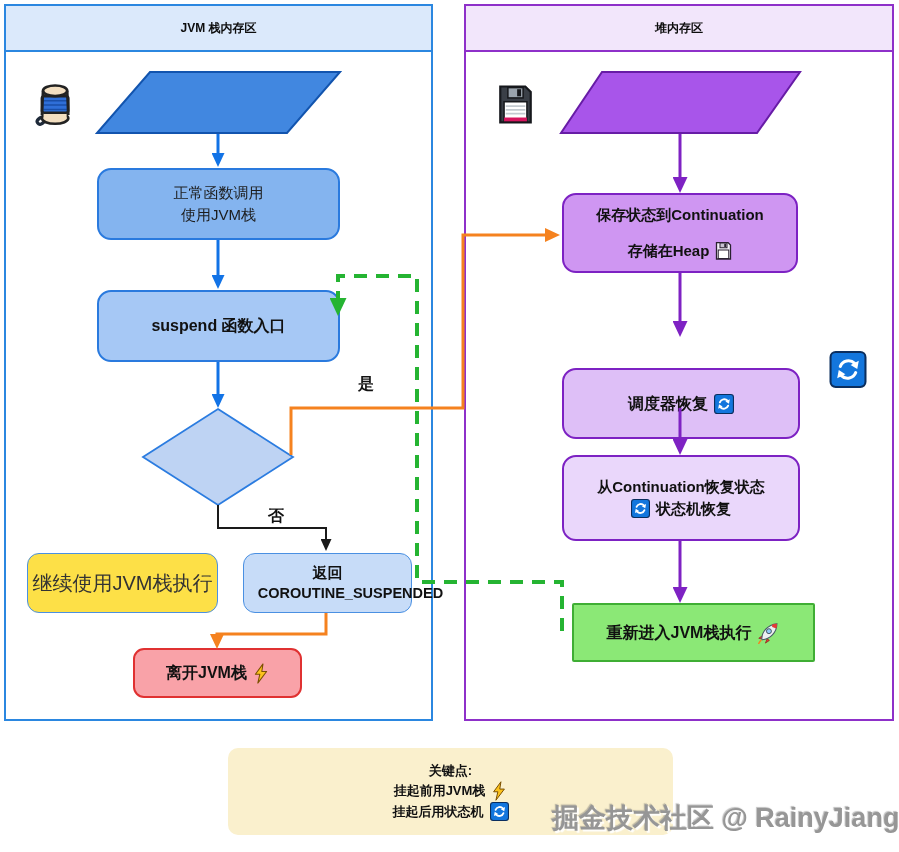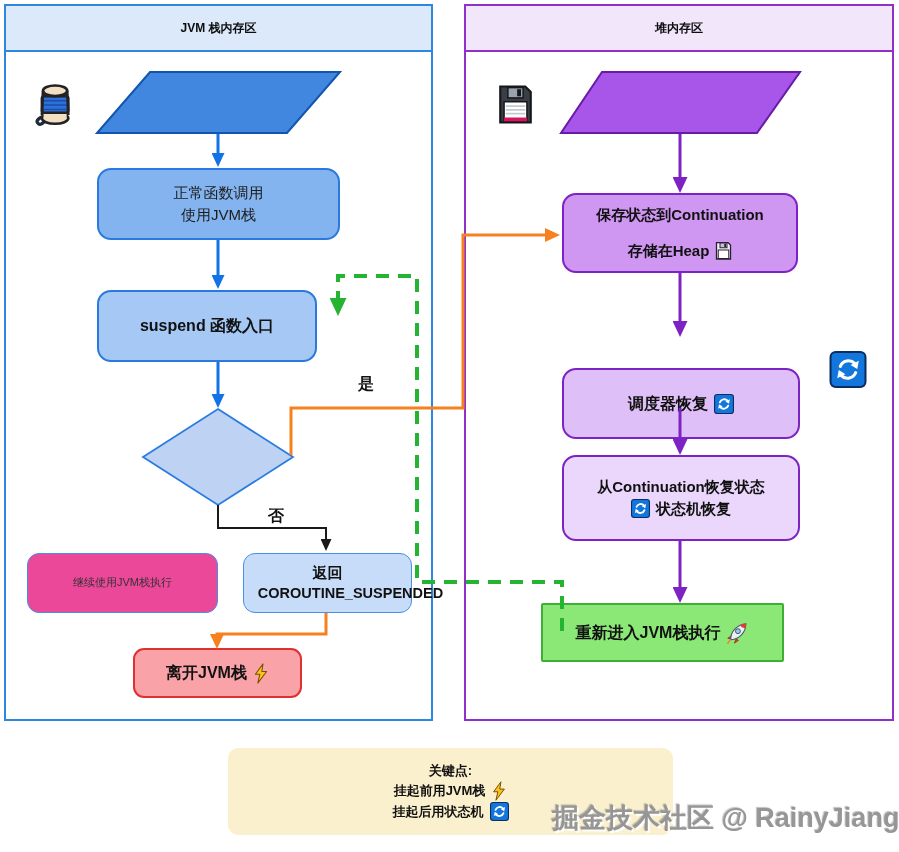--- a/index.html
+++ b/index.html
@@ -71,29 +71,29 @@
 
   <div class="shape-label b" style="left:97px;top:72px;width:243px;height:61px;font-size:16px;">
     <span>Thread Stack</span>
   </div>
 
   <div class="box" style="left:97px;top:168px;width:243px;height:72px;background:#84b4ef;border:2px solid #2a7ade;border-radius:14px;font-size:15px;color:#1c1c1c;">
     <span>正常函数调用</span>
     <span>使用JVM栈</span>
   </div>
 
-  <div class="box b" style="left:97px;top:290px;width:220px;height:72px;background:#a6c8f5;border:2px solid #2a7ade;border-radius:14px;font-size:16px;">
+  <div class="box b" style="left:97px;top:290px;width:243px;height:72px;background:#a6c8f5;border:2px solid #2a7ade;border-radius:14px;font-size:16px;">
     <span>suspend 函数入口</span>
   </div>
 
   <div class="shape-label b nowrap" style="left:133px;top:443px;width:170px;height:28px;font-size:15px;">
     <span>遇到 suspend 点?</span>
   </div>
 
-  <div class="box" style="left:27px;top:553px;width:191px;height:60px;background:#ec4899;border:1.5px solid #4a90e2;border-radius:12px;font-size:11px;color:#333;">
+  <div class="box" style="left:27px;top:553px;width:191px;height:60px;background:#fde047;border:1.5px solid #4a90e2;border-radius:12px;font-size:20px;color:#333;">
     <span>继续使用JVM栈执行</span>
   </div>
 
   <div class="box b" style="left:243px;top:553px;width:169px;height:60px;background:#c7dcf8;border:1.5px solid #4a90e2;border-radius:12px;font-size:15px;">
     <span>返回</span>
     <span class="nowrap" style="font-size:14.5px;margin-left:46px;">COROUTINE_SUSPENDED</span>
   </div>
 
   <div class="box b" style="left:133px;top:648px;width:169px;height:50px;background:#f9a2a8;border:2px solid #e03131;border-radius:11px;font-size:16px;">
     <span class="row">
@@ -141,21 +141,21 @@
         <rect x="1" y="1" width="34" height="34" rx="5" fill="#1376dd" stroke="#0b2e5e" stroke-width="2"></rect>
         <path d="M10.5 15 A 8.5 8.5 0 0 1 24.5 12" fill="none" stroke="#fff" stroke-width="3.4" stroke-linecap="round"></path>
         <polygon points="28.5,9.5 27,17.5 20.5,13.5" fill="#fff"></polygon>
         <path d="M25.5 21 A 8.5 8.5 0 0 1 11.5 24" fill="none" stroke="#fff" stroke-width="3.4" stroke-linecap="round"></path>
         <polygon points="7.5,26.5 9,18.5 15.5,22.5" fill="#fff"></polygon>
       </svg>
       <span>状态机恢复</span>
     </span>
   </div>
 
-  <div class="box b" style="left:541px;top:603px;width:243px;height:59px;background:#8be876;border:2px solid #3fae34;border-radius:2px;font-size:16px;">
+  <div class="box b" style="left:572px;top:603px;width:243px;height:59px;background:#8be876;border:2px solid #3fae34;border-radius:2px;font-size:16px;">
     <span class="row">
       <span>重新进入JVM栈执行</span>
       <svg class="icon" width="23" height="23" viewBox="0 0 26 26">
         <path d="M7 16 L2 19.5 L6.5 20.5 Z" fill="#e53935" stroke="#8c1f1c" stroke-width="0.8"></path>
         <path d="M11.5 20 L9.5 25 L14 22 Z" fill="#e53935" stroke="#8c1f1c" stroke-width="0.8"></path>
         <path d="M5.5 20.5 C5 12.5 12 4 22.5 3 C22.5 13 14.5 20.5 6 21.2 Z" fill="#eceff1" stroke="#455a64" stroke-width="1.2"></path>
         <path d="M17 4.2 C19 3.3 21.3 2.9 22.5 3 C22.7 4.8 22.4 6.8 21.8 8.6 L17.2 6.8 Z" fill="#e53935"></path>
         <circle cx="13.5" cy="11.5" r="2.8" fill="#90caf9" stroke="#37474f" stroke-width="1"></circle>
         <path d="M4.5 22 C3 23 2.5 24.5 2 25.5" stroke="#f5821f" stroke-width="1.6" fill="none" stroke-linecap="round"></path>
       </svg>

